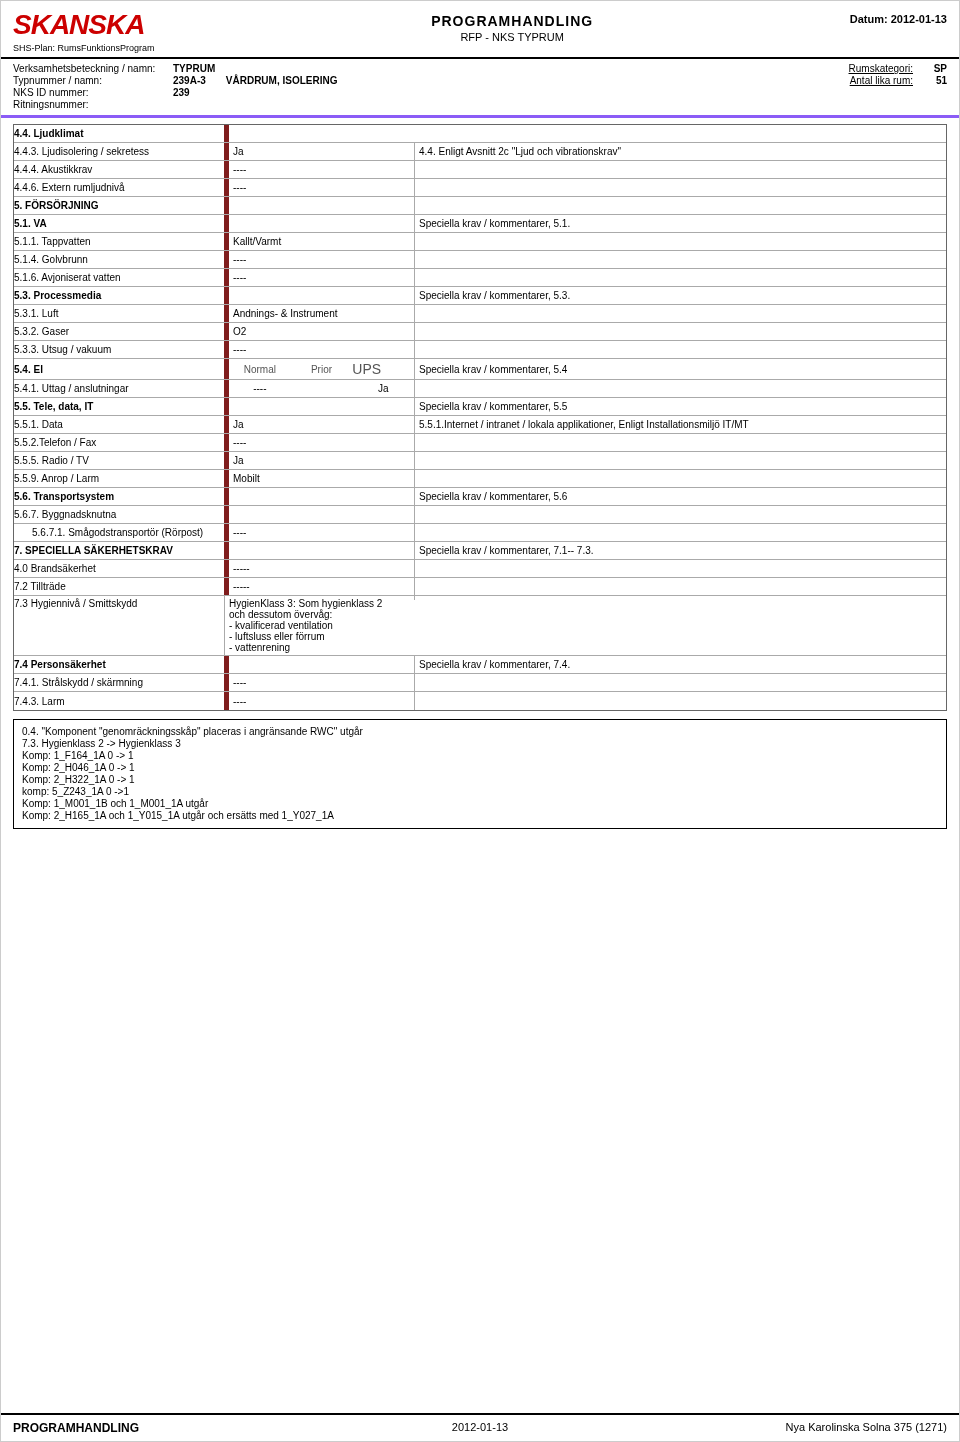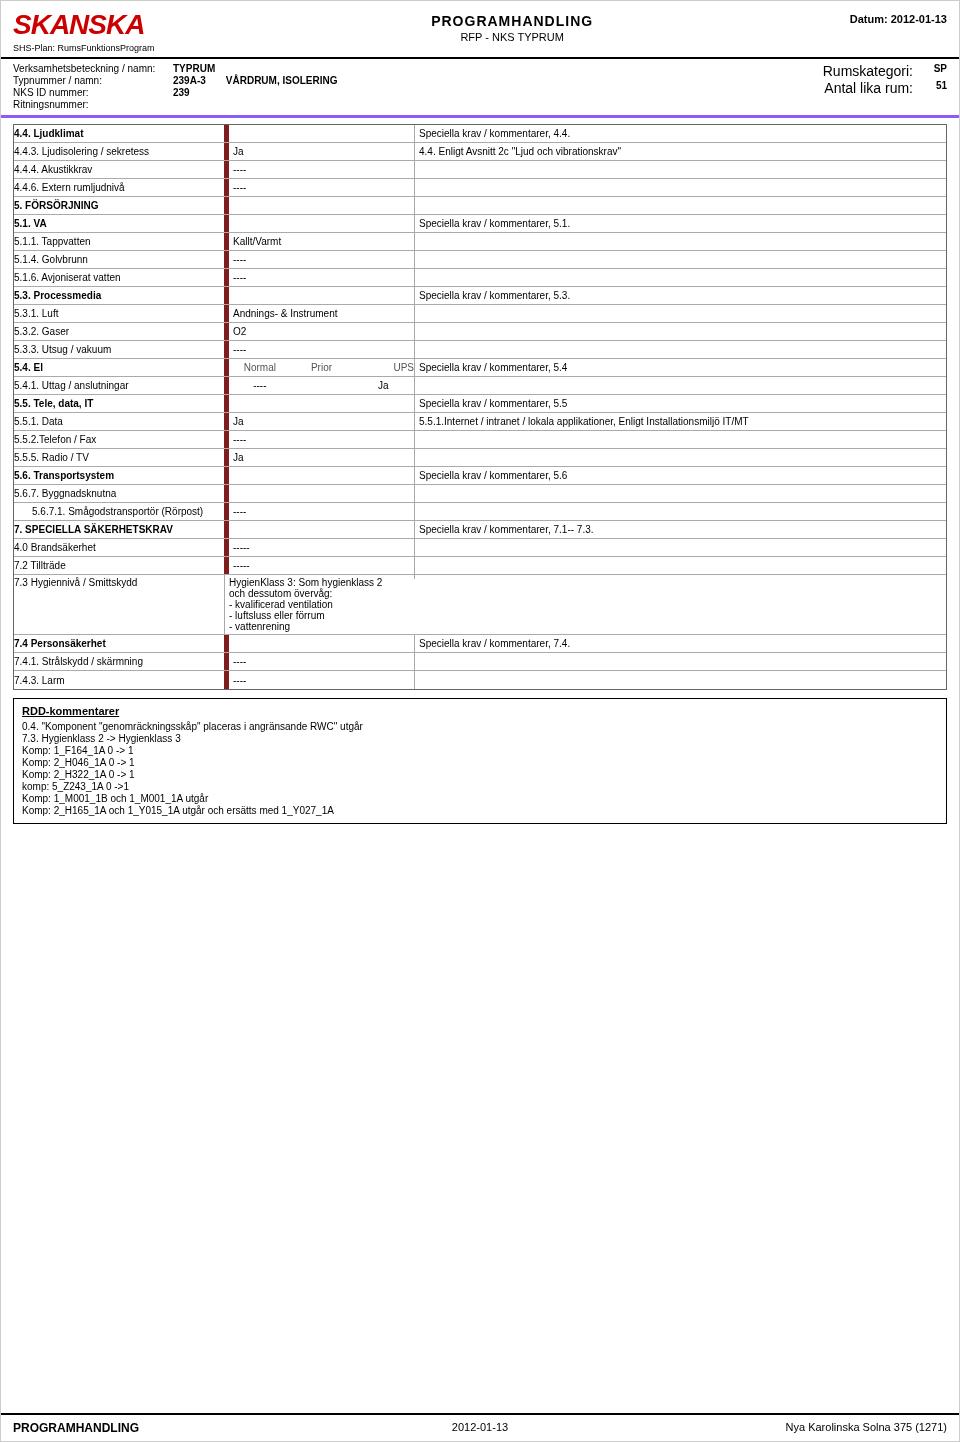--- a/index.html
+++ b/index.html
@@ -92,22 +92,23 @@
     .meta-value {
       font-size: 10px;
       font-weight: bold;
     }
     .meta-right-row {
       display: flex;
       justify-content: flex-end;
       margin-bottom: 1px;
     }
     .meta-right-label {
-      font-size: 14px;
+      font-size: 10px;
       margin-right: 4px;
+      text-decoration: underline;
     }
     .meta-right-value {
       font-size: 10px;
       font-weight: bold;
       min-width: 30px;
       text-align: right;
     }
 
     
     .main-content {
@@ -261,21 +262,20 @@
       </div>
     </div>
   </div>
 
   <div class="main-content">
     <div class="form-table">
 
       <div class="form-row section-title-row">
         <div class="f-label bold">4.4. Ljudklimat</div>
         <div class="f-value"></div>
-        <div class="f-special">Speciella krav / kommentarer, 4.4.</div>
       </div>
 
       <div class="form-row">
         <div class="f-label indent">4.4.3. Ljudisolering / sekretess</div>
         <div class="f-value">Ja</div>
         <div class="f-special">4.4. Enligt Avsnitt 2c "Ljud och vibrationskrav"</div>
       </div>
 
       <div class="form-row">
         <div class="f-label indent">4.4.4. Akustikkrav</div>
@@ -341,21 +341,21 @@
         <div class="f-label indent">5.3.3. Utsug / vakuum</div>
         <div class="f-value">----</div>
         <div class="f-special"></div>
       </div>
 
       <div class="form-row" style="align-items:stretch;">
         <div class="f-label bold">5.4. El</div>
         <div class="f-value" style="display:flex; padding:0;">
           <div style="flex:1; text-align:center; padding:2px 0; font-size:10px; color:#555;">Normal</div>
           <div style="flex:1; text-align:center; padding:2px 0; font-size:10px; color:#555;">Prior</div>
-          <div style="flex:1; text-align:right; padding:2px 0; font-size:10px; color:#555;">UPS</div>
+          <div style="flex:1; text-align:left; padding:2px 0; font-size:14px; color:#555;">UPS</div>
         </div>
         <div class="f-special">Speciella krav / kommentarer, 5.4</div>
       </div>
 
       <div class="form-row" style="align-items:stretch;">
         <div class="f-label indent">5.4.1. Uttag / anslutningar</div>
         <div class="f-value" style="display:flex; padding:0;">
           <div style="flex:1; text-align:center; padding:2px 0; font-size:10px;">----</div>
           <div style="flex:1; text-align:center; padding:2px 0; font-size:10px;"></div>
           <div style="flex:1; text-align:center; padding:2px 0; font-size:10px;">Ja</div>
@@ -380,20 +380,25 @@
         <div class="f-value">----</div>
         <div class="f-special"></div>
       </div>
 
       <div class="form-row">
         <div class="f-label indent">5.5.5. Radio / TV</div>
         <div class="f-value">Ja</div>
         <div class="f-special"></div>
       </div>
 
+      <div class="form-row">
+        <div class="f-label indent">5.5.9. Anrop / Larm</div>
+        <div class="f-value">Mobilt</div>
+        <div class="f-special"></div>
+      </div>
 
       <div class="form-row">
         <div class="f-label bold">5.6. Transportsystem</div>
         <div class="f-value"></div>
         <div class="f-special">Speciella krav / kommentarer,  5.6</div>
       </div>
 
       <div class="form-row">
         <div class="f-label indent">5.6.7. Byggnadsknutna</div>
         <div class="f-value"></div>
@@ -446,21 +451,20 @@
 
       <div class="form-row">
         <div class="f-label indent">7.4.3. Larm</div>
         <div class="f-value">----</div>
         <div class="f-special"></div>
       </div>
 
     </div>
 
     <div class="rdd-section">
-      <div class="rdd-title">RDD-kommentarer</div>
       <div class="rdd-line">0.4. "Komponent "genomräckningsskåp" placeras i angränsande RWC" utgår</div>
       <div class="rdd-line">7.3. Hygienklass 2 -&gt; Hygienklass 3</div>
       <div class="rdd-line">Komp: 1_F164_1A 0 -&gt; 1</div>
       <div class="rdd-line">Komp: 2_H046_1A 0 -&gt; 1</div>
       <div class="rdd-line">Komp: 2_H322_1A 0 -&gt; 1</div>
       <div class="rdd-line">komp: 5_Z243_1A 0 -&gt;1</div>
       <div class="rdd-line">Komp: 1_M001_1B och 1_M001_1A utgår</div>
       <div class="rdd-line">Komp: 2_H165_1A och 1_Y015_1A utgår och ersätts med 1_Y027_1A</div>
     </div>
 

